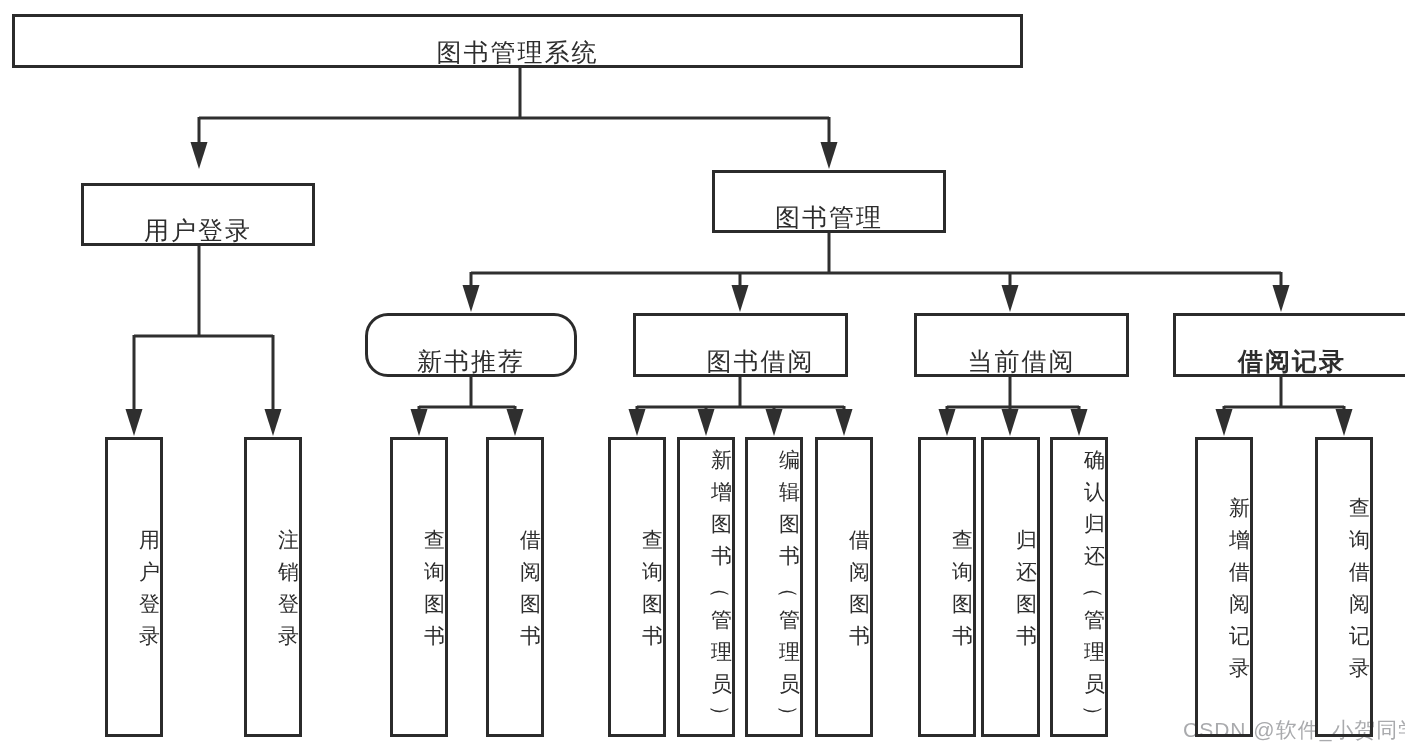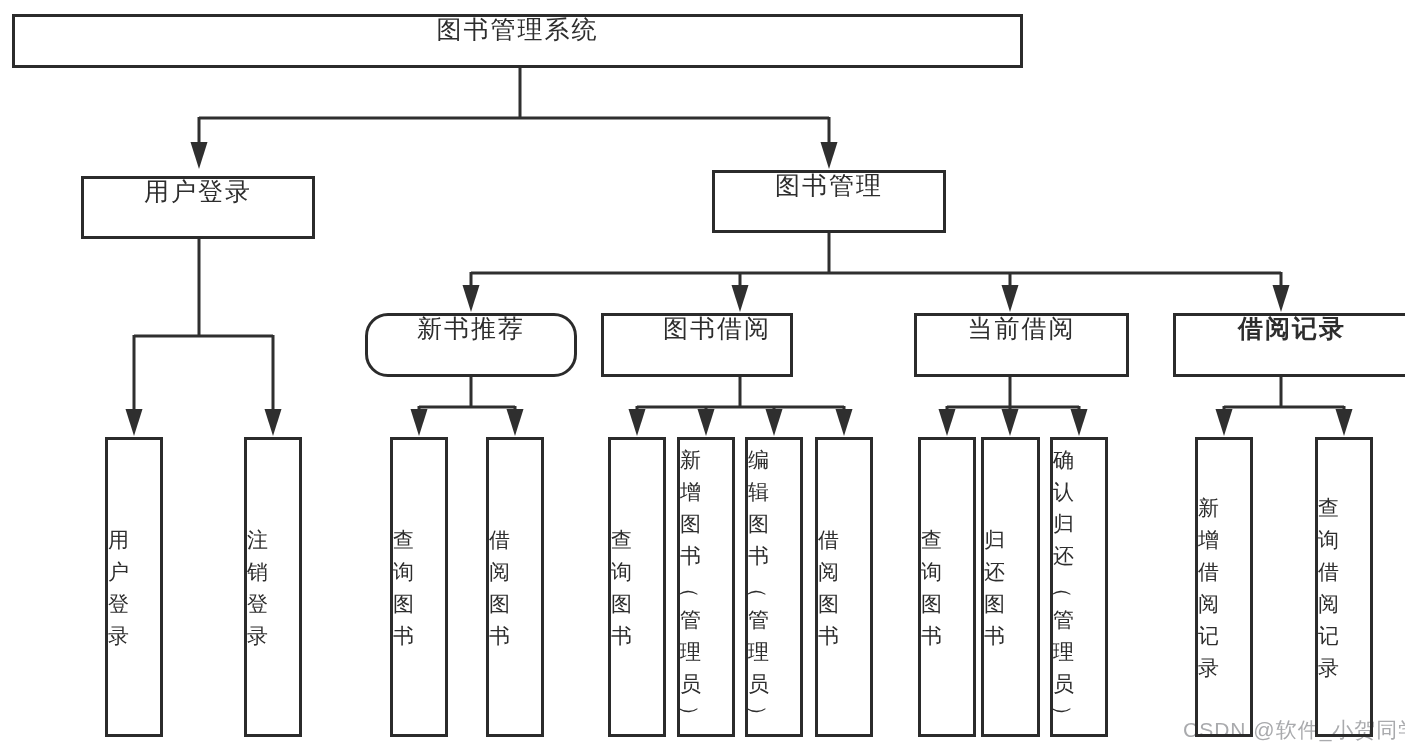--- a/index.html
+++ b/index.html
@@ -15,21 +15,21 @@
     position: absolute;
     left: 0; top: 0;
     z-index: 1;
   }
   .box {
     position: absolute;
     box-sizing: border-box;
     background: #ffffff;
     border: 3px solid #2b2b2b;
     display: flex;
-    align-items: flex-start;
+    align-items: flex-end;
     justify-content: center;
     color: #2d2d2d;
     font-size: 25px;
     letter-spacing: 2px;
     z-index: 2;
     text-align: center;
     line-height: 1;
   }
   .vbox {
     flex-direction: column;
@@ -89,31 +89,31 @@
       <polygon points="1070.5,409 1087.5,409 1079,436"></polygon>
       <polygon points="1215.5,409 1232.5,409 1224,436"></polygon>
       <polygon points="1335.5,409 1352.5,409 1344,436"></polygon>
     </g>
   </svg>
 
   <div class="box" style="left:12px; top:14px; width:1011px; height:54px;">
     <span>图书管理系统</span>
   </div>
 
-  <div class="box" style="left:81px; top:176px; width:234px; height:63px;font-family:Liberation Serif, serif;">
+  <div class="box" style="left:81px; top:183px; width:234px; height:63px;font-family:Liberation Serif, serif;">
     <span>用户登录</span>
   </div>
   <div class="box" style="left:712px; top:170px; width:234px; height:63px;">
     <span>图书管理</span>
   </div>
 
   <div class="box" style="left:365px; top:313px; width:212px; height:64px;border-radius:23px;">
     <span>新书推荐</span>
   </div>
-  <div class="box" style="left:601px; top:313px; width:192px; height:64px;padding-left:40px;">
+  <div class="box" style="left:633px; top:313px; width:215px; height:64px;padding-left:40px;">
     <span>图书借阅</span>
   </div>
   <div class="box" style="left:903px; top:313px; width:215px; height:64px;margin-left:11px;">
     <span>当前借阅</span>
   </div>
   <div class="box" style="left:1173px; top:313px; width:238px; height:64px;font-weight:bold;">
     <span>借阅记录</span>
   </div>
 
   <div class="box vbox" style="left:105px; top:437px; width:58px; height:300px;">

